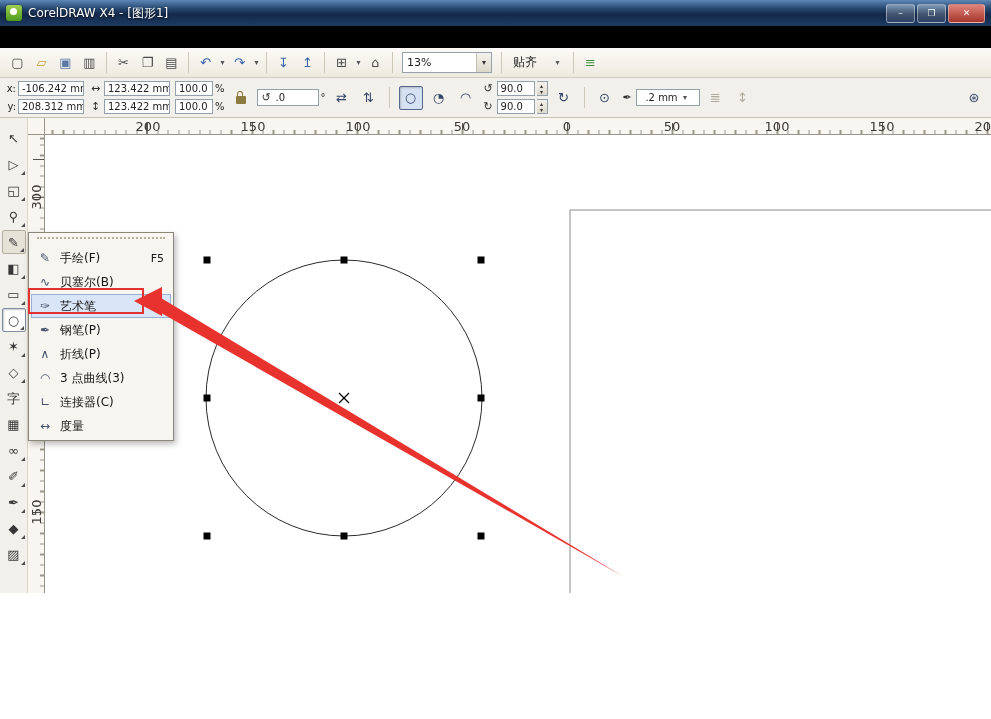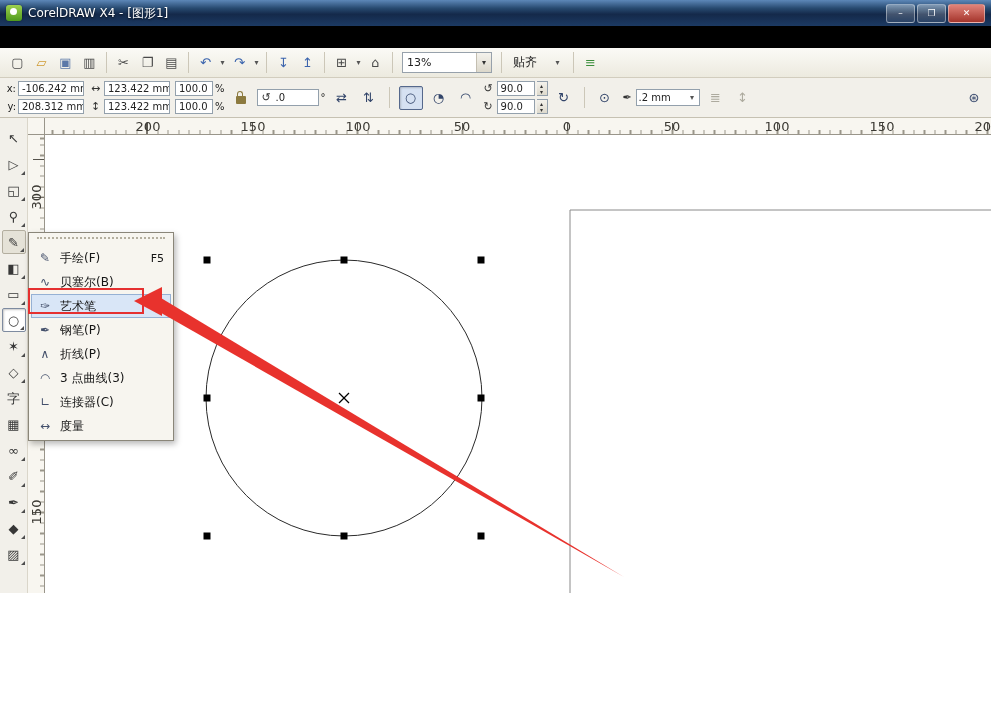--- a/index.html
+++ b/index.html
@@ -270,21 +270,21 @@
     </div>
     <div class="pb-btn">
         <span class="glyph">↻</span>
       </div>
     <div class="tsep"></div>
     <div class="pb-btn">
         <span class="glyph">⊙</span>
       </div>
     <div class="pb-row">
       <span class="pb-icon">✒</span>
-      <div class="pb-field" style="width:58px;justify-content:space-between">
+      <div class="pb-field" style="width:58px;justify-content:center">
         <span>.2 mm</span>
         <span class="caret">▾</span>
       </div>
     </div>
     <div class="pb-btn disabled">
         <span class="glyph">≣</span>
       </div>
     <div class="pb-btn disabled">
         <span class="glyph">↕</span>
       </div>

